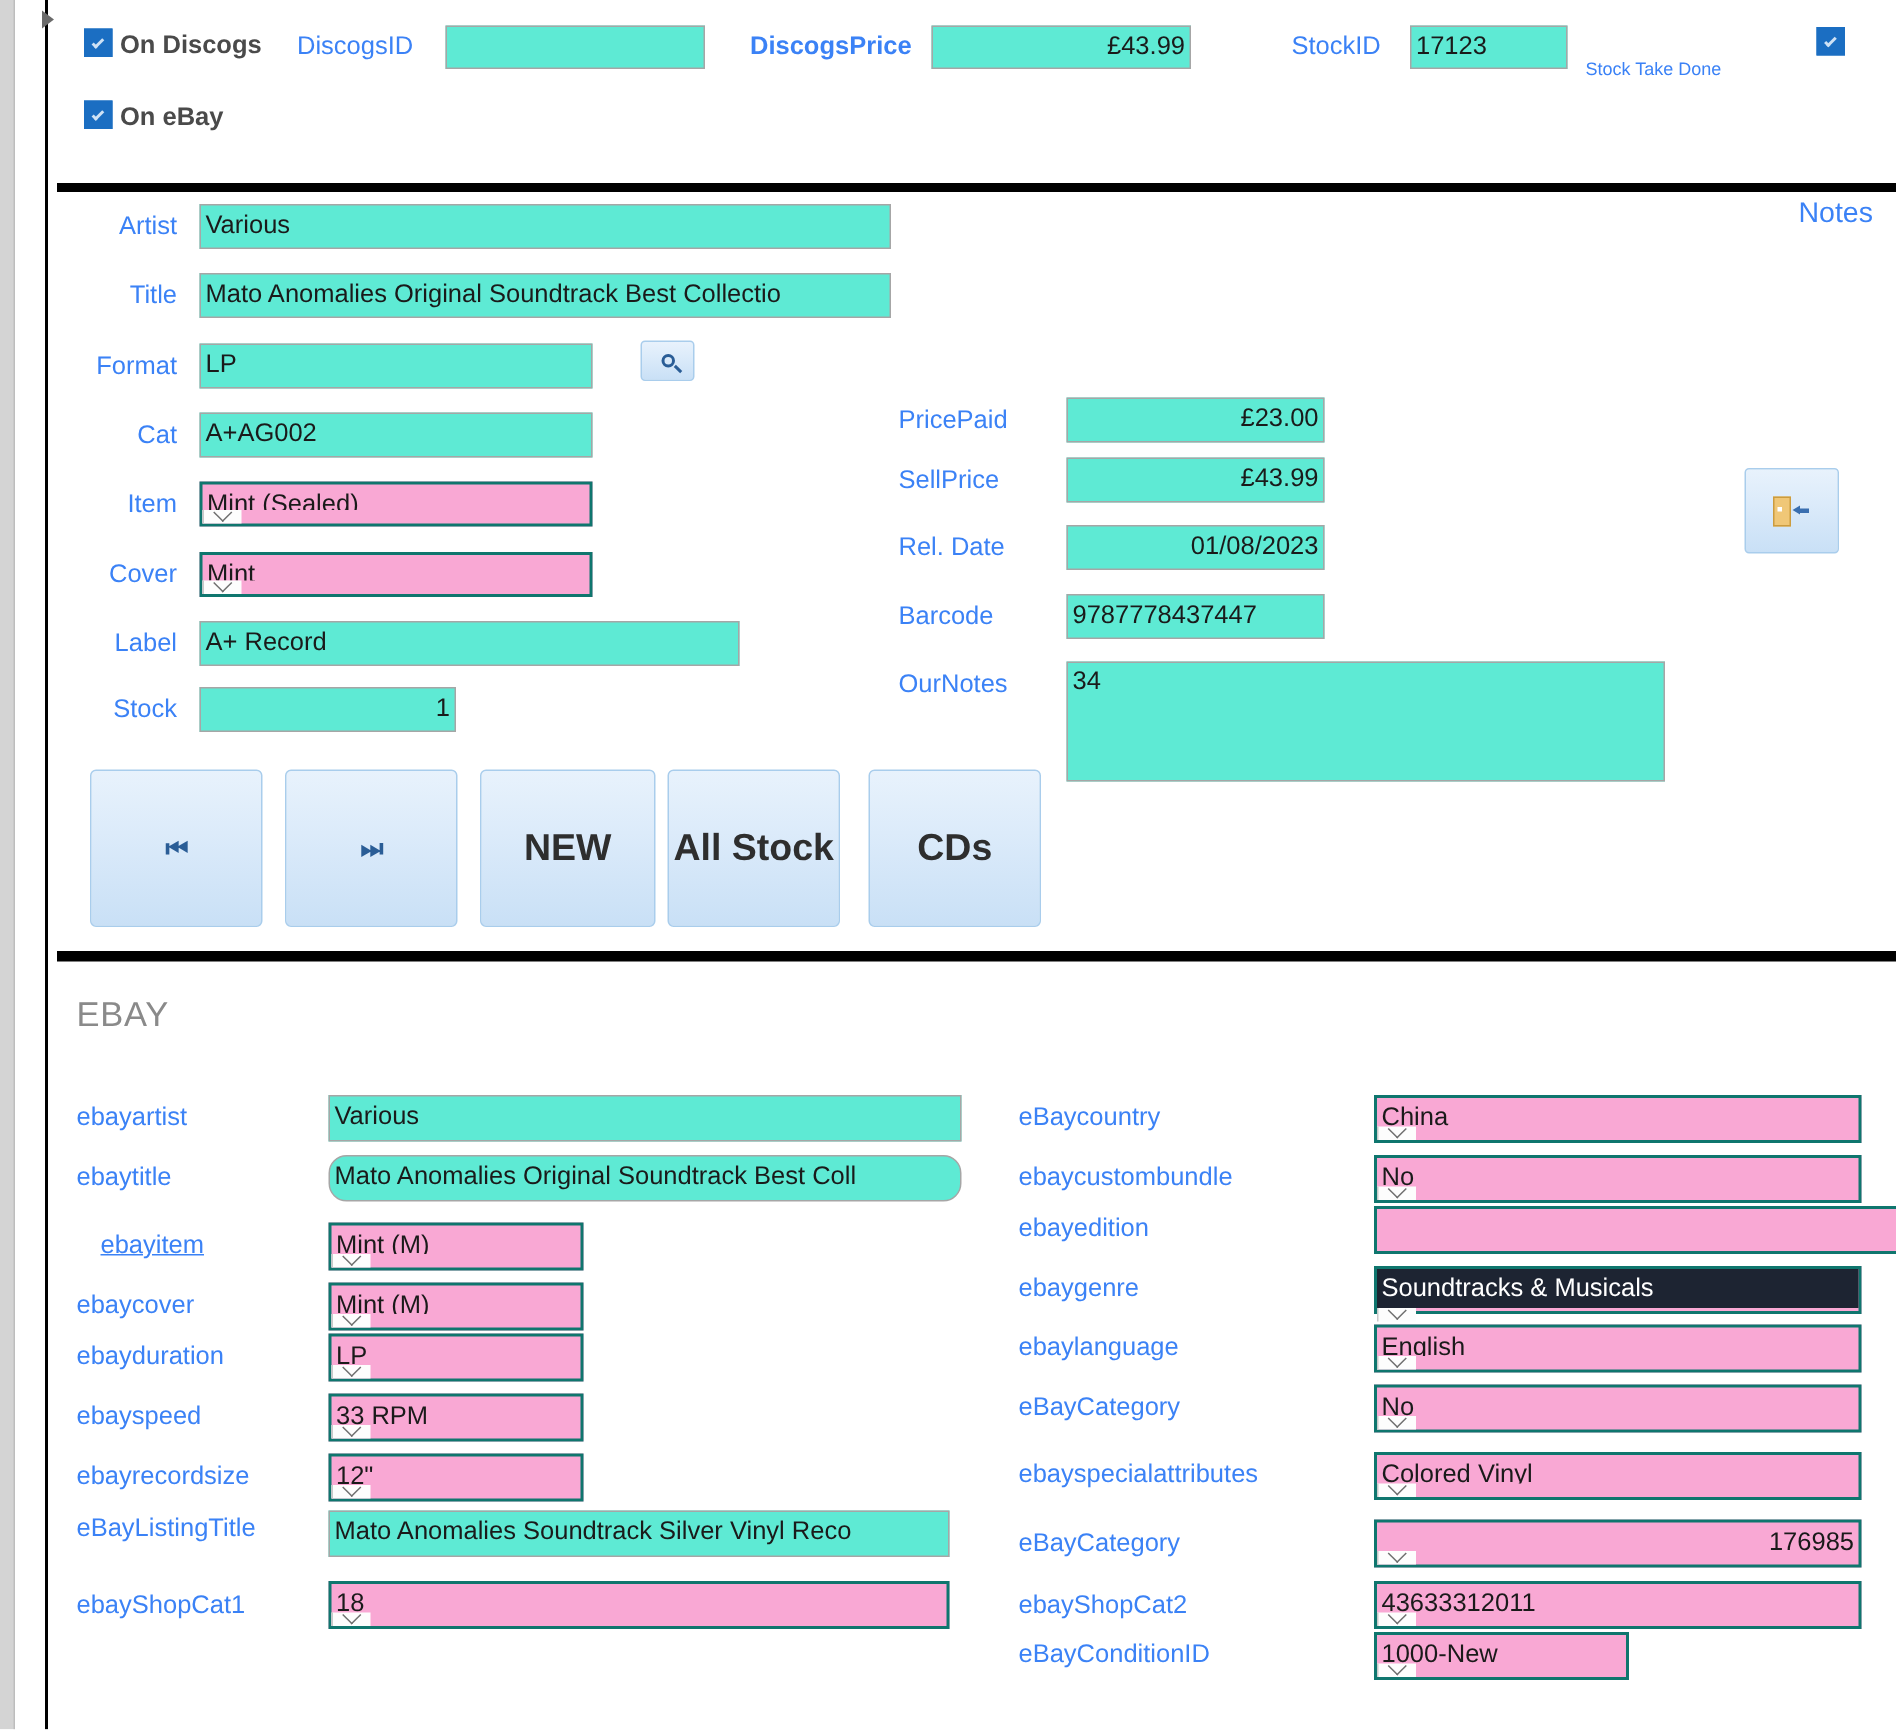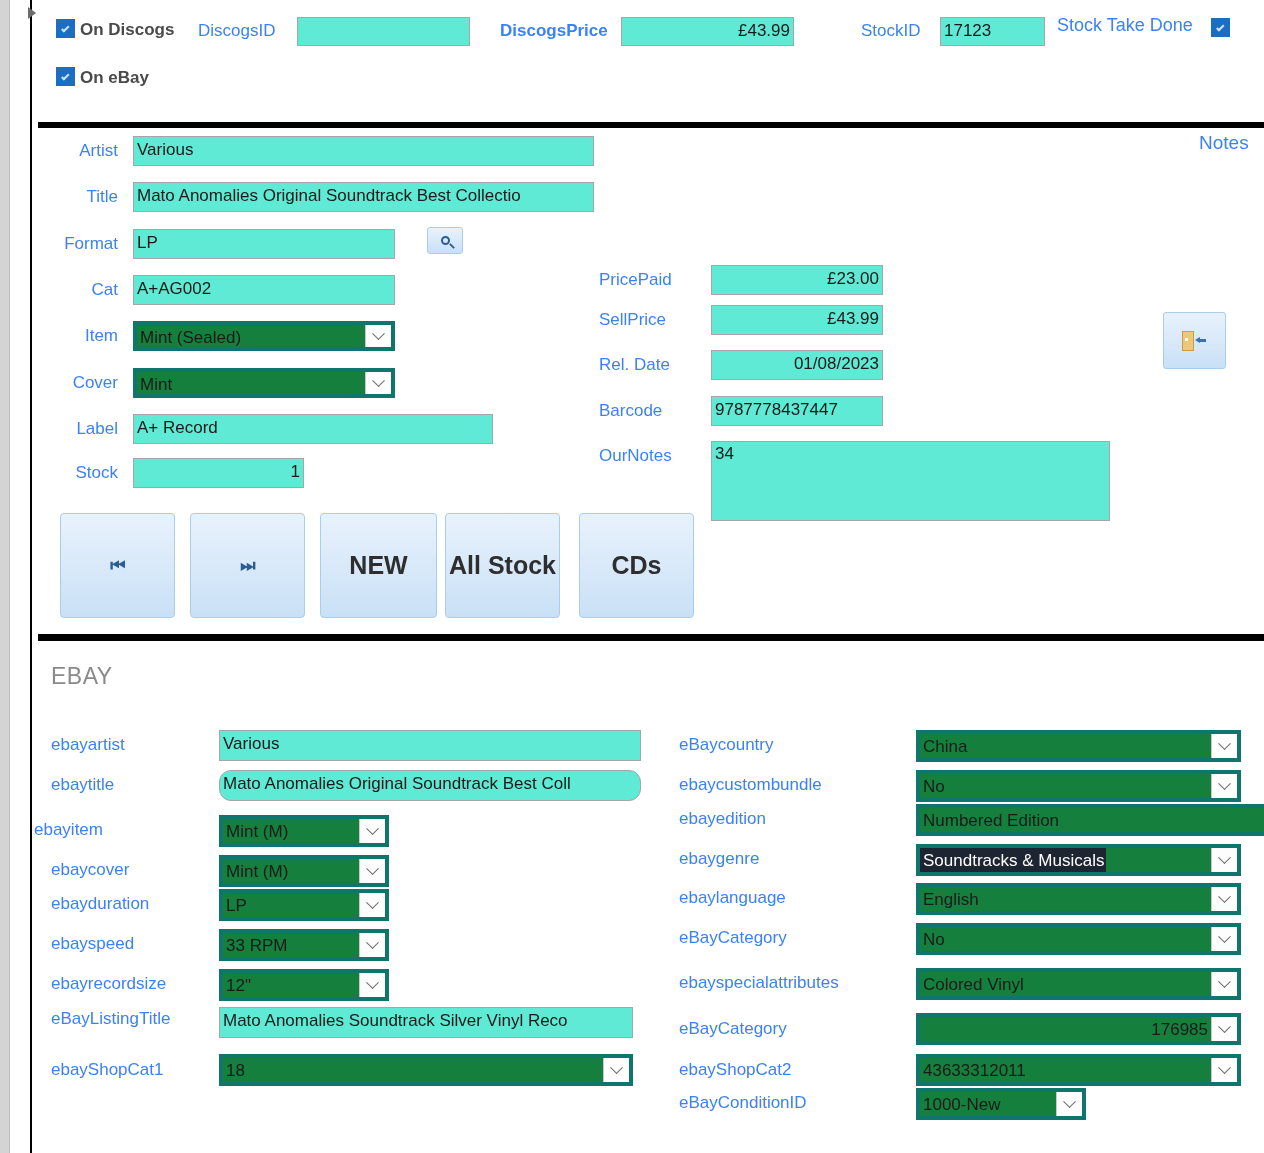--- a/index.html
+++ b/index.html
@@ -64,24 +64,25 @@
     white-space: nowrap;
     overflow: hidden;
     display: block;
   }
   .tb.num { text-align: right; }
   .tb.memo { line-height: 22px; white-space: pre-wrap; }
 
   
   .combo {
     position: absolute;
-    background: #15803d;
-    border: 4px solid #0f766e;
+    background: #f9a8d4;
+    border: 2px solid #0f766e;
     display: flex;
     align-items: stretch;
+    flex-direction: column;
   }
   .combo .cval {
     flex: 1 1 auto;
     color: #1a1a1a;
     font-size: 17px;
     padding: 1px 3px;
     line-height: 24px;
     white-space: nowrap;
     overflow: hidden;
   }
@@ -221,21 +222,21 @@
 
   <div class="lbl" style="left:198px; top:21px;">DiscogsID</div>
   <div class="tb" style="left:297px; top:17px; width:173px; height:29px;"></div>
 
   <div class="lbl" style="left:500px; top:21px;font-weight:bold;">DiscogsPrice</div>
   <div class="tb num" style="left:621px; top:17px; width:173px; height:29px;">£43.99</div>
 
   <div class="lbl" style="left:861px; top:21px;">StockID</div>
   <div class="tb" style="left:940px; top:17px; width:105px; height:29px;">17123</div>
 
-  <div class="lbl" style="left:1057px; top:15px; font-size:18px;">Stock Take Done</div>
+  <div class="lbl" style="left:1057px; top:36px; font-size:12px;">Stock Take Done</div>
   <div class="cbx" style="left:1211px; top:18px;">
     <span class="tick"></span>
   </div>
 
   <div class="cbx" style="left:56px; top:67px;">
     <span class="tick"></span>
   </div>
   <div class="lbl bold" style="left:80px; top:68px;">On eBay</div>
 
   <div class="rule" style="left:38px; top:122px; width:1226px; height:6px;"></div>
@@ -317,21 +318,21 @@
 
   <div class="rule" style="left:38px; top:634px; width:1226px; height:7px;"></div>
   <div class="section-title" style="left:51px; top:663px;">EBAY</div>
 
   <div class="lbl" style="left:51px; top:735px;">ebayartist</div>
   <div class="tb" style="left:219px; top:730px; width:422px; height:31px;">Various</div>
 
   <div class="lbl" style="left:51px; top:775px;">ebaytitle</div>
   <div class="tb" style="left:219px; top:770px; width:422px; height:31px;border-radius:12px;">Mato Anomalies Original Soundtrack Best Coll</div>
 
-  <div class="lbl" style="left:34px; top:820px;">ebayitem</div>
+  <div class="lbl" style="left:67px; top:820px;text-decoration:underline;">ebayitem</div>
   <div class="combo" style="left:219px; top:815px; width:170px; height:32px;">
     <span class="cval">Mint (M)</span>
     <span class="cbtn">
         <i class="chev"></i>
       </span>
   </div>
 
   <div class="lbl" style="left:51px; top:860px;">ebaycover</div>
   <div class="combo" style="left:219px; top:855px; width:170px; height:32px;">
     <span class="cval">Mint (M)</span>

